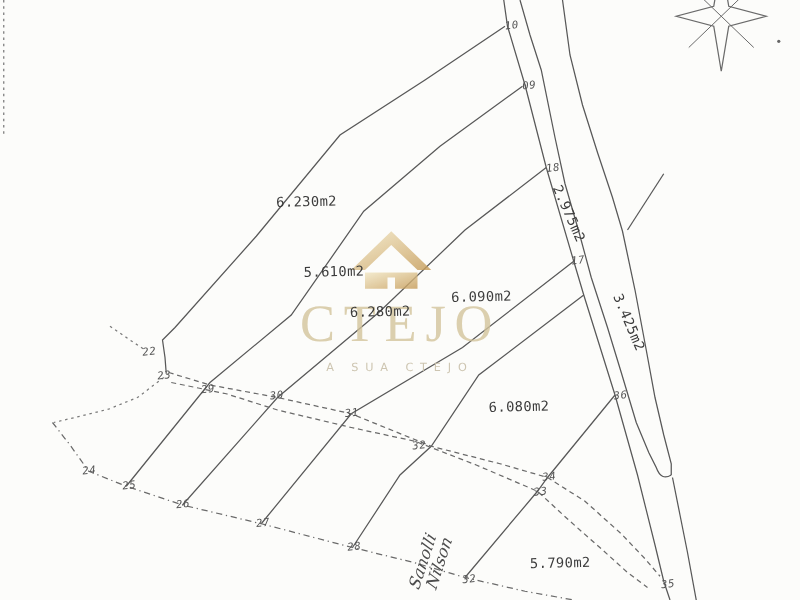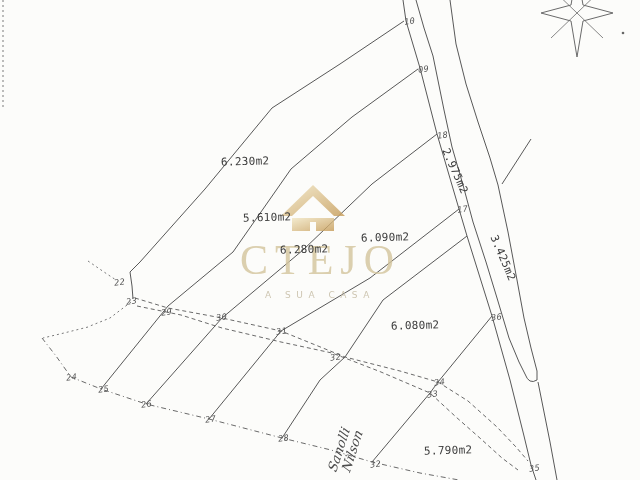--- a/index.html
+++ b/index.html
@@ -74,21 +74,21 @@
     </g>
     <circle cx="623" cy="33" r="1.3" fill="#666"></circle>
 
     <g opacity="0.8">
       <polygon points="313,185 345,216 334,216 313,196 292,216 281,216" fill="url(#gold)"></polygon>
       <path d="M292,218 L292,231 L310,231 L310,222 L316,222 L316,231 L334,231 L334,218 Z" fill="url(#gold)"></path>
     </g>
   </svg>
 
   <div class="wm-brand">CTEJO</div>
-  <div class="wm-tag">A SUA CASA</div>
+  <div class="wm-tag">A SUA CTEJO</div>
 
   <div class="lbl" style="left:221px;top:155px">6.230m2</div>
   <div class="lbl" style="left:243px;top:211px">5.610m2</div>
   <div class="lbl" style="left:280px;top:243px">6.280m2</div>
   <div class="lbl" style="left:361px;top:231px">6.090m2</div>
   <div class="lbl" style="left:391px;top:319px">6.080m2</div>
   <div class="lbl" style="left:424px;top:444px">5.790m2</div>
 
   <div class="lbl rot" style="left:455px;top:171px">2.975m2</div>
   <div class="lbl rot2" style="left:503px;top:258px">3.425m2</div>

